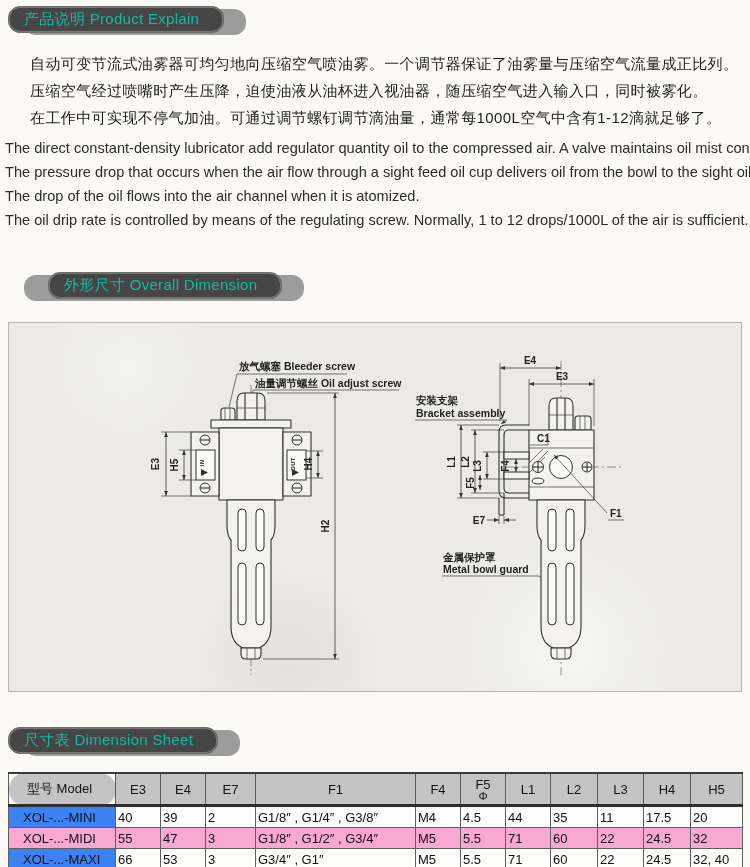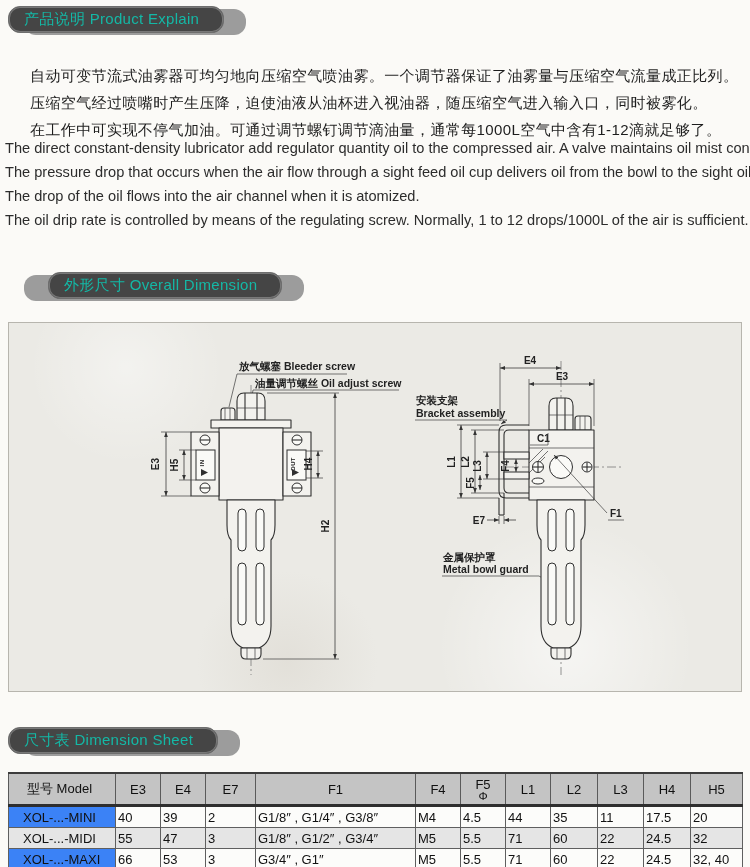--- a/index.html
+++ b/index.html
@@ -12,21 +12,21 @@
   
   .sec-header{position:absolute;left:8px;display:inline-block;}
   .sec-header .shadow{position:absolute;top:3px;left:16px;right:-22px;bottom:-2px;background:#9c9c9c;border-radius:12px;}
   .sec-header .front{
     position:relative;display:inline-block;background:#454545;color:#14b8a6;
     font-size:15px;line-height:20px;padding:2px 24px 3px 15px;border-radius:12px;
     border:1px solid #6e6e6e;box-shadow:inset 0 0 0 1px rgba(255,255,255,.28);
     letter-spacing:.3px;white-space:nowrap;
   }
   
-  .zh-block{position:absolute;top:50px;left:30px;right:18px;font-size:15px;line-height:27px;color:#1d1d1d;letter-spacing:.4px;margin-top:12px;}
+  .zh-block{position:absolute;top:50px;left:30px;right:18px;font-size:15px;line-height:27px;color:#1d1d1d;letter-spacing:.4px;}
   .en-block{position:absolute;top:136px;left:5px;right:4px;font-size:14.6px;line-height:24px;color:#2c2c2c;}
   .zh-block div,.en-block div{white-space:nowrap;}
   
   .diagram-box{
     position:absolute;top:322px;left:8px;width:732px;height:368px;
     background:#ebeae5;border:1px solid #b7b5ae;
     background-image:
       radial-gradient(circle at 76% 88%, rgba(255,255,255,.55), rgba(255,255,255,0) 20%),
       radial-gradient(circle at 38% 92%, rgba(206,200,189,.30), rgba(206,200,189,0) 16%),
       radial-gradient(circle at 16% 12%, rgba(255,255,255,.4), rgba(255,255,255,0) 14%);
@@ -47,28 +47,28 @@
     position:absolute;top:772px;left:8px;width:734px;
     border-collapse:collapse;table-layout:fixed;
     font-size:13px;color:#111;
     border-top:2px solid #3c3c3c;border-bottom:3px solid #161616;
     border-left:1px solid #6a6a6a;border-right:1px solid #6a6a6a;
   }
   .dim-table th{
     background:#c4c4c4;font-weight:400;border:1px solid #5a5a5a;
     border-bottom:3px solid #2e2e2e;height:30px;padding:0;text-align:center;
   }
-  .dim-table th.model-h{text-align:left;padding-left:18px;}
+  .dim-table th.model-h{text-align:left;padding-left:18px;border-radius:16px;}
   .dim-table th .sub{display:block;font-size:11.5px;line-height:10px;margin-top:-1px;}
   .dim-table td{
     border:1px solid #5f5f5f;height:20px;padding:0 2px;text-align:left;
     background:#fcfcfa;
   }
   .dim-table td.model{background:#3b82f6;text-align:left;padding-left:14px;}
-  .dim-table tr.shade td{background:#e5e5e5;}
+  .dim-table tr.shade td{background:#f9a8d4;}
 </style>
 </head>
 <body>
 
 <div class="sec-header" style="top:6px;">
   <div class="shadow"></div>
   <div class="front">
     <span>产品说明</span>
     <span>Product Explain</span>
   </div>

